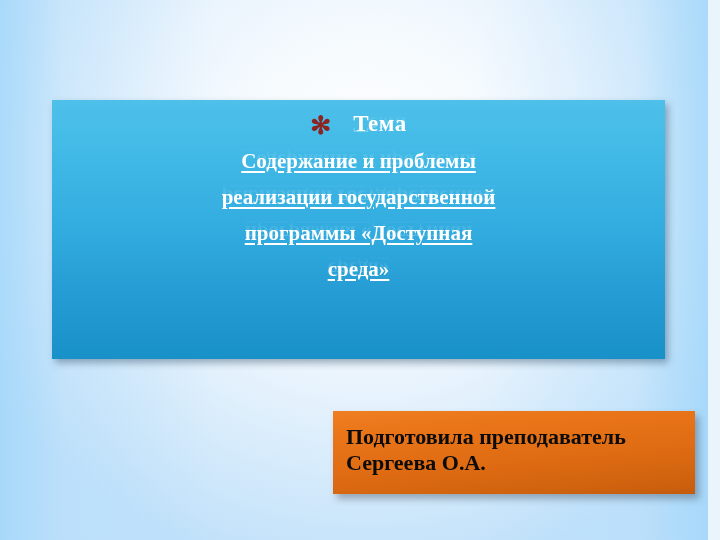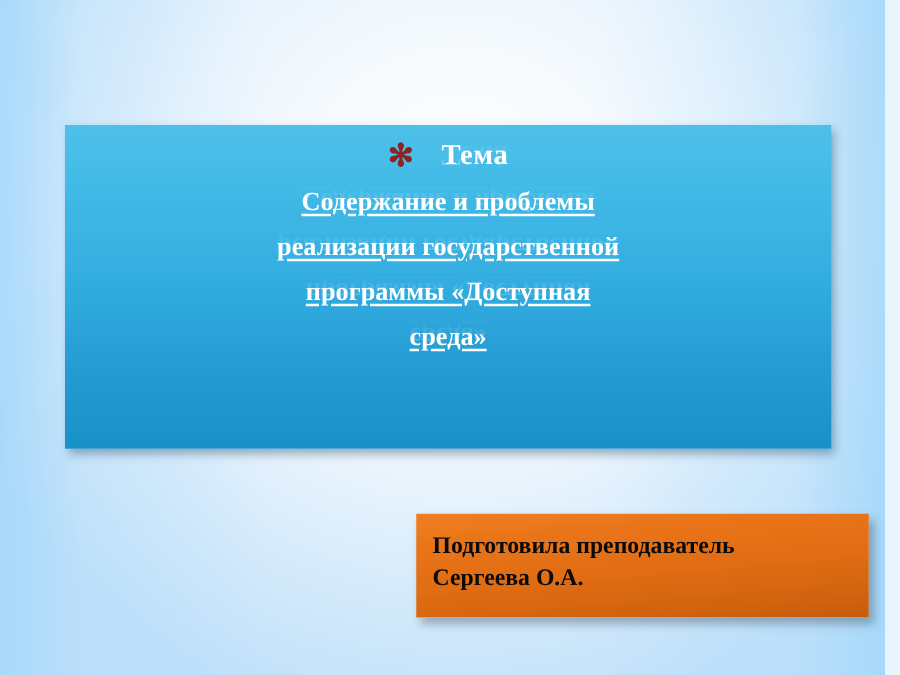--- a/index.html
+++ b/index.html
@@ -169,21 +169,21 @@
         #d2640f 82%,
         #c55c0c 100%);
     box-shadow: 4px 5px 7px rgba(60, 70, 85, 0.40);
     z-index: 4;
     overflow: hidden;
   }
   .author-text {
     color: #0b0b0b;
     font-family: "Liberation Serif", serif;
     font-weight: 700;
-    font-size: 19px;
+    font-size: 22px;
     line-height: 26px;
     padding: 13px 0 0 13px;
     white-space: pre-line;
   }
 </style>
 </head>
 <body>
 
 <div class="slide">
 

